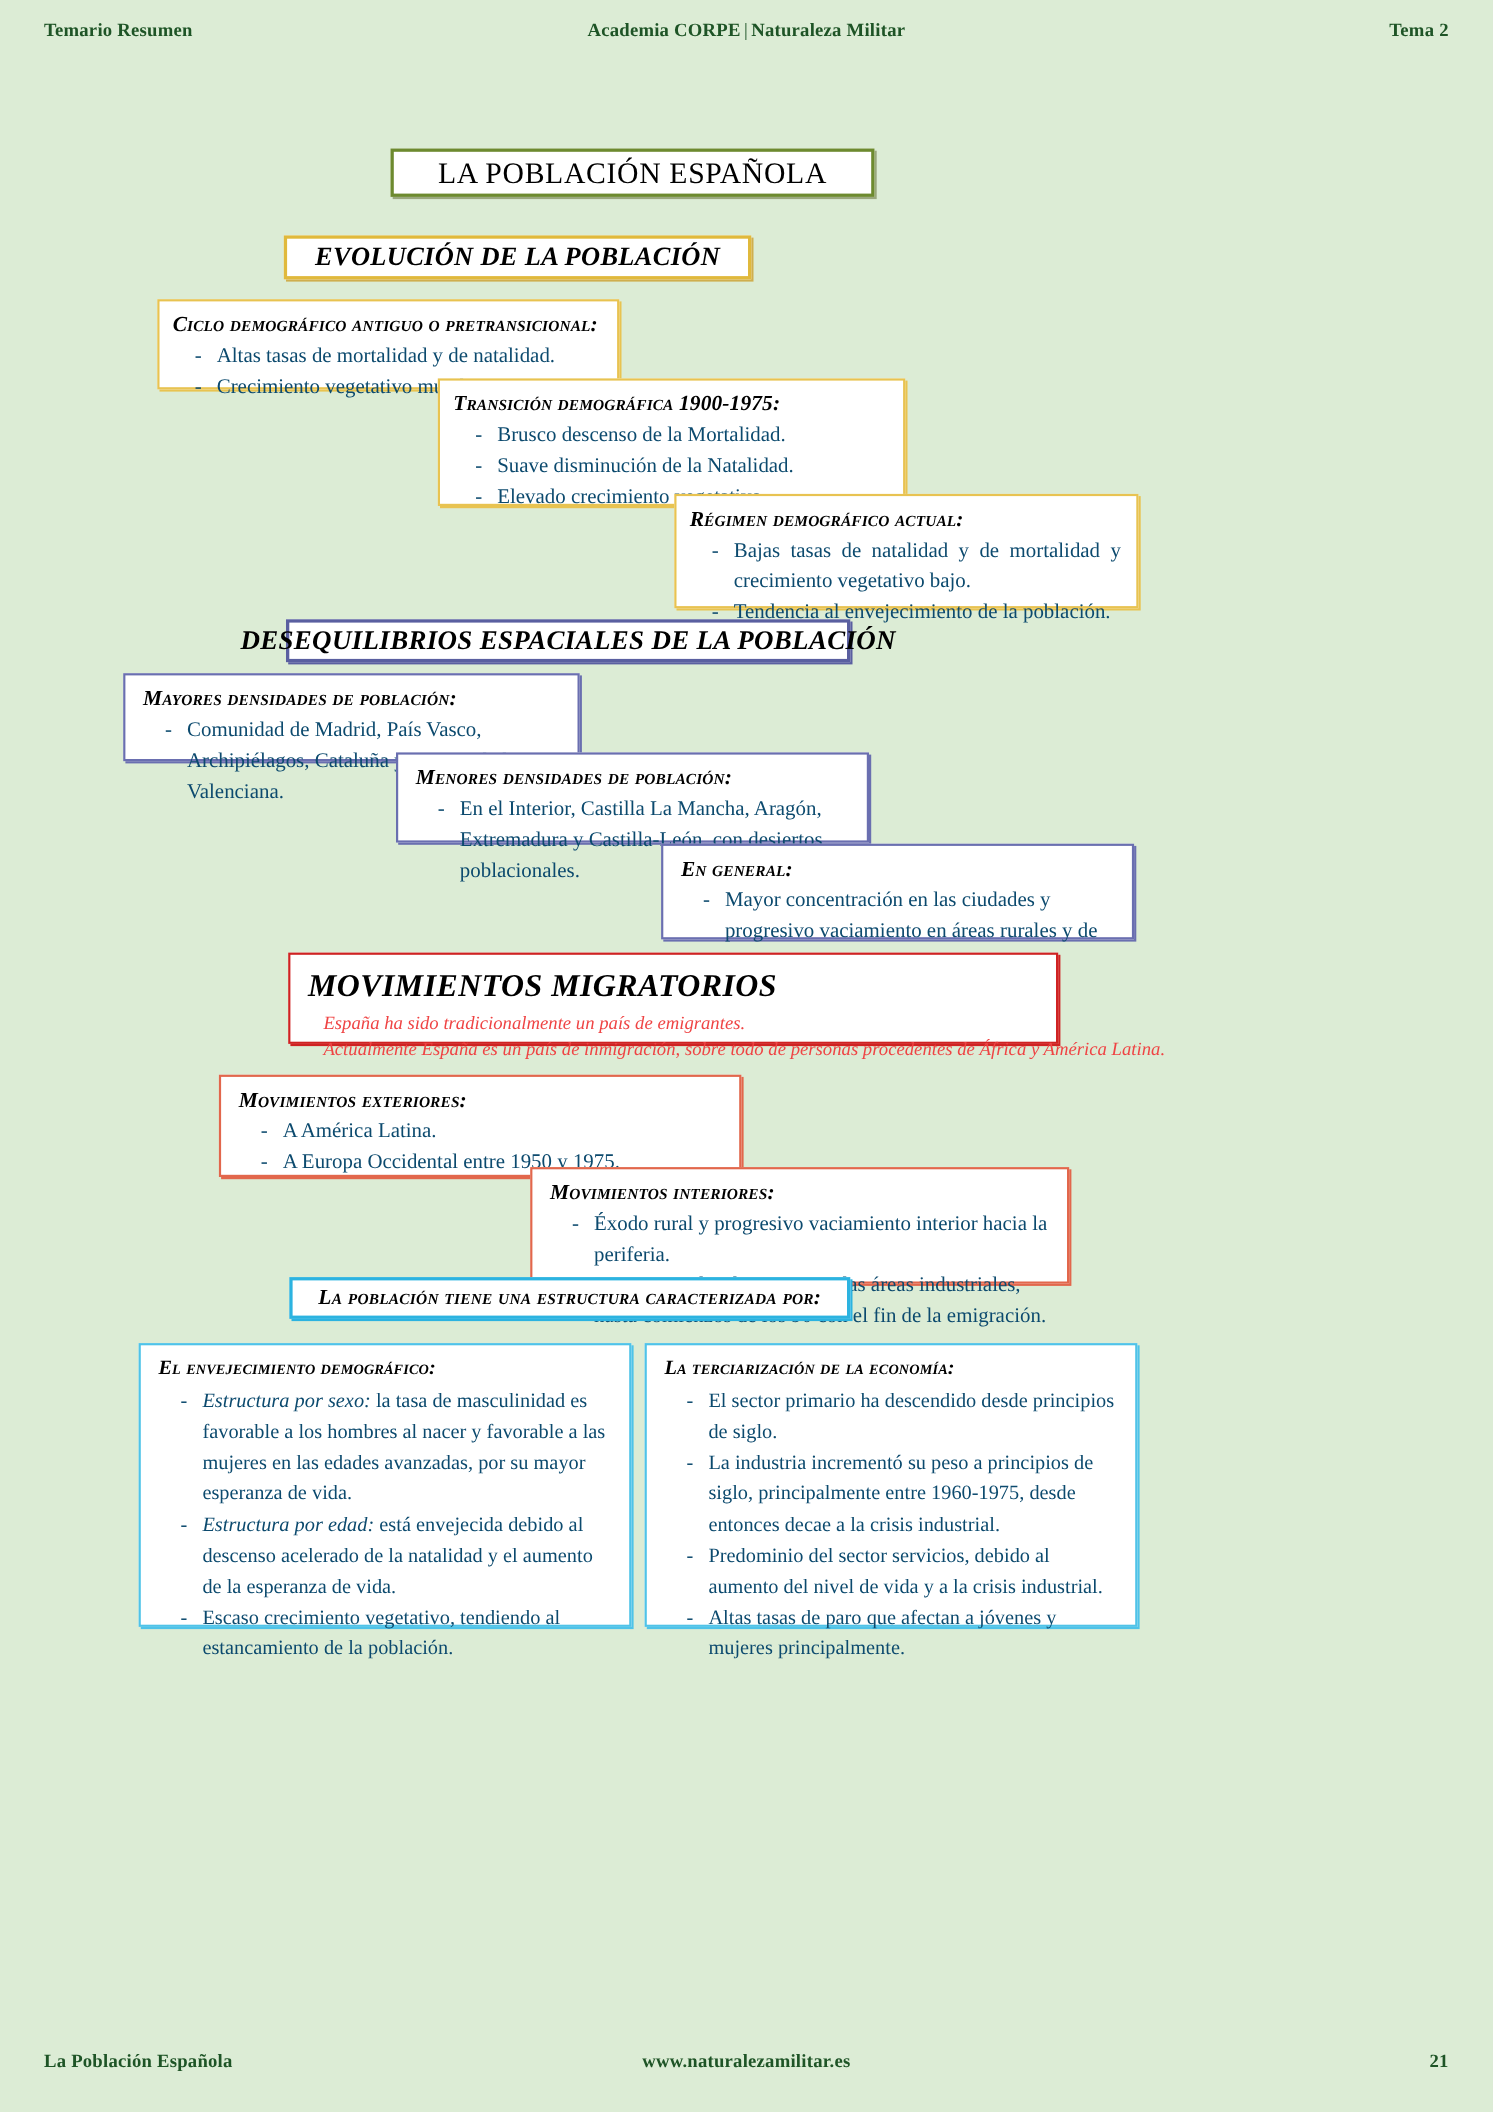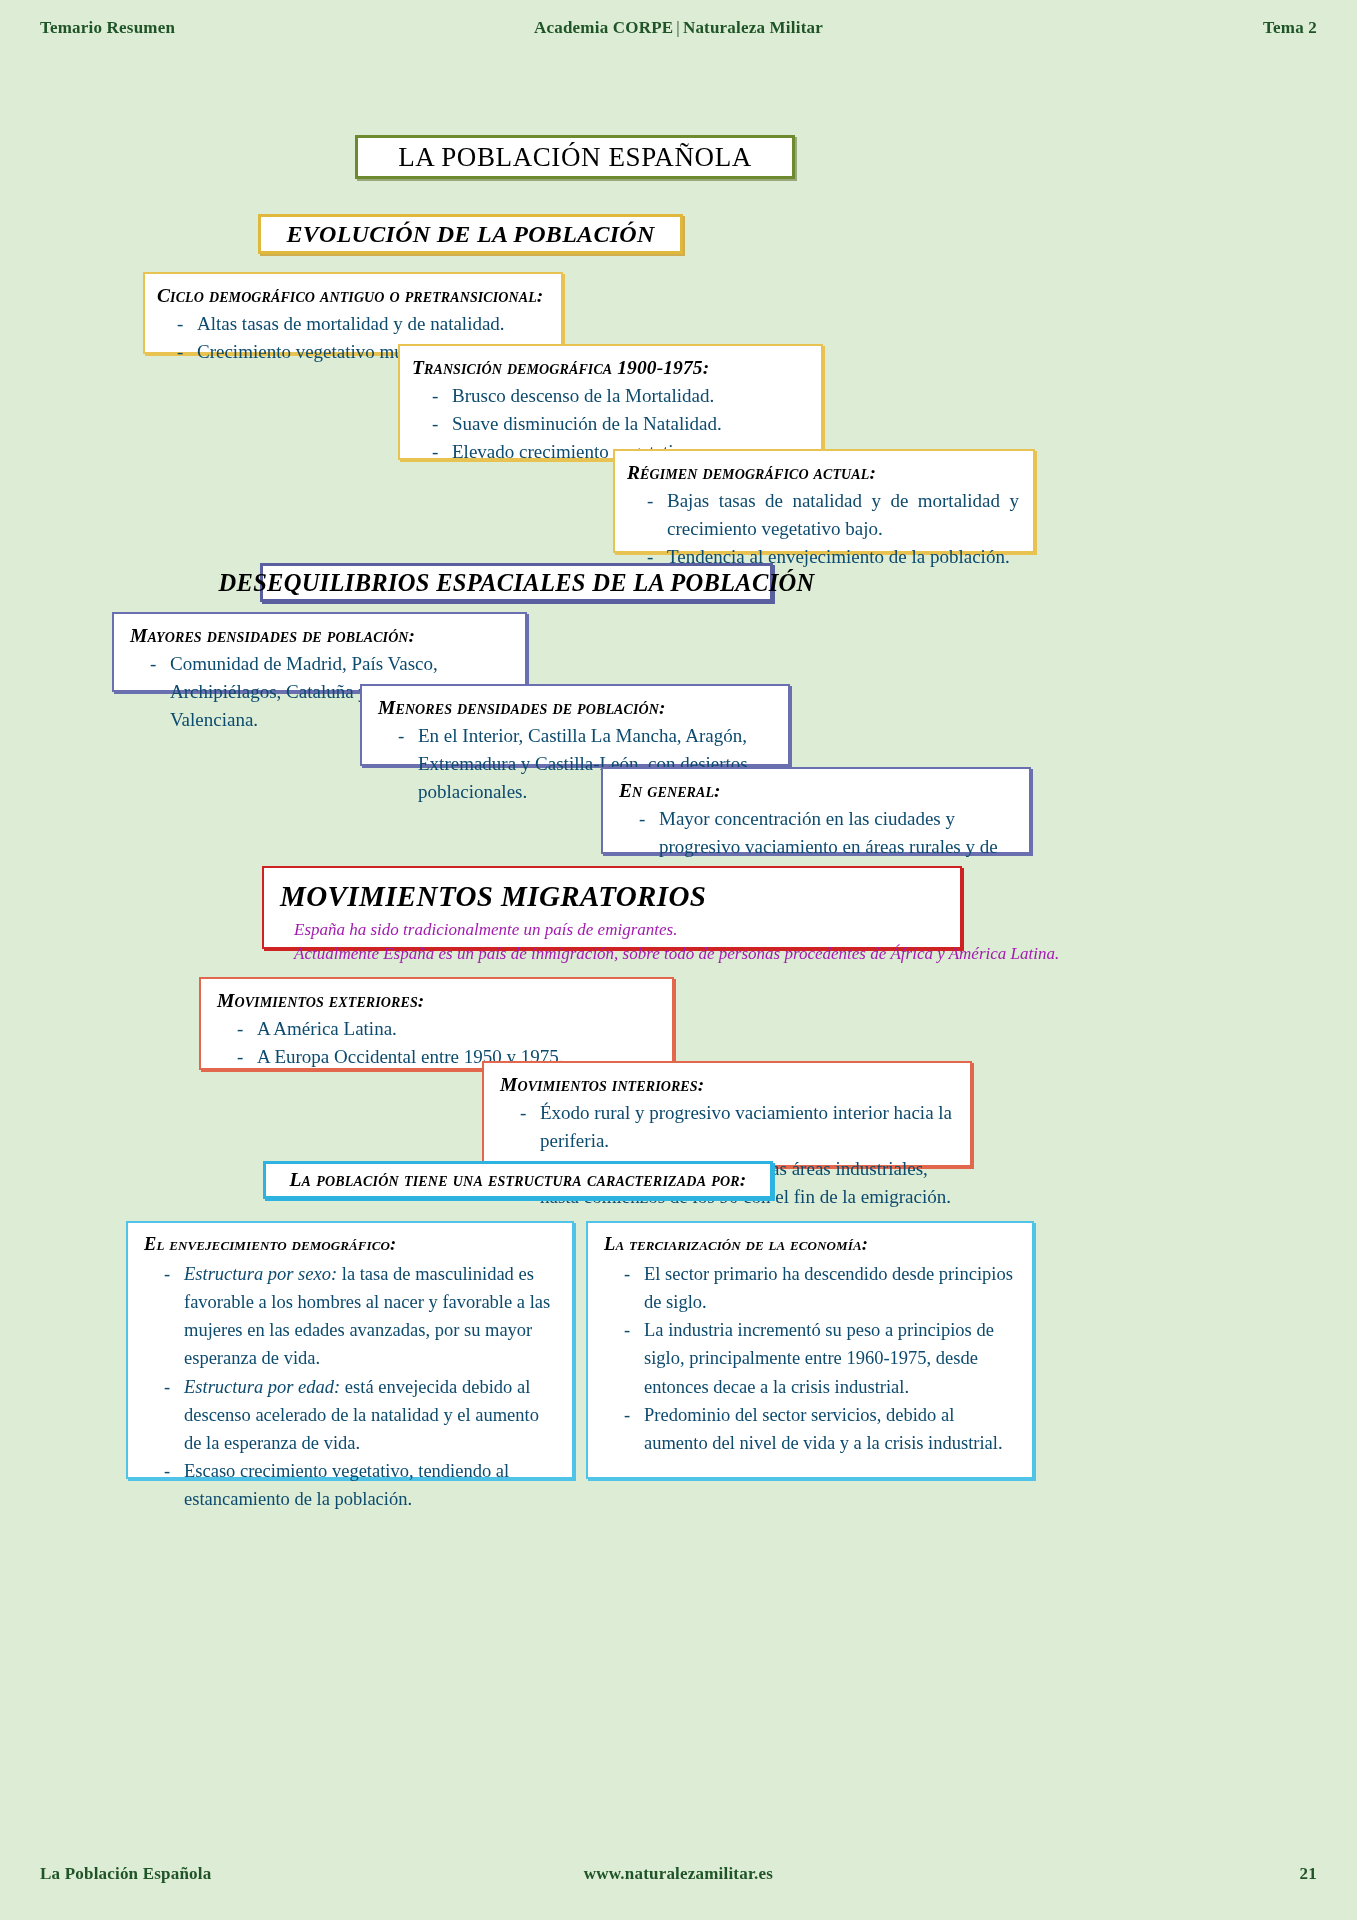--- a/index.html
+++ b/index.html
@@ -69,21 +69,21 @@
     position: absolute;
     left: 2px;
     top: 0;
   }
   .card li.jst { text-align: justify; }
   .card .plain {
     font-size: 18px;
     font-style: italic;
     line-height: 1.42;
     padding-left: 14px;
-    color: #a21caf;
+    color: #ef4444;
     white-space: nowrap;
   }
   .card em.it { }
 
   
   .banner {
     position: absolute;
     background: #fff;
     box-sizing: border-box;
     display: flex;
@@ -255,20 +255,21 @@
     <li><span>Escaso crecimiento vegetativo, tendiendo al estancamiento de la población.</span></li>
   </ul>
 </div>
 
 <div class="card cyan" id="card-terc">
   <div class="ttl">La terciarización de la economía:</div>
   <ul>
     <li>El sector primario ha descendido desde principios de siglo.</li>
     <li>La industria incrementó su peso a principios de siglo, principalmente entre 1960-1975, desde entonces decae a la crisis industrial.</li>
     <li>Predominio del sector servicios, debido al aumento del nivel de vida y a la crisis industrial.</li>
+    <li>Altas tasas de paro que afectan a jóvenes y mujeres principalmente.</li>
   </ul>
 </div>
 
 <div class="page-footer">
   <div class="hdr-left">La Población Española</div>
   <div class="hdr-center">www.naturalezamilitar.es</div>
   <div class="hdr-right">21</div>
 </div>
 
 </body></html>

